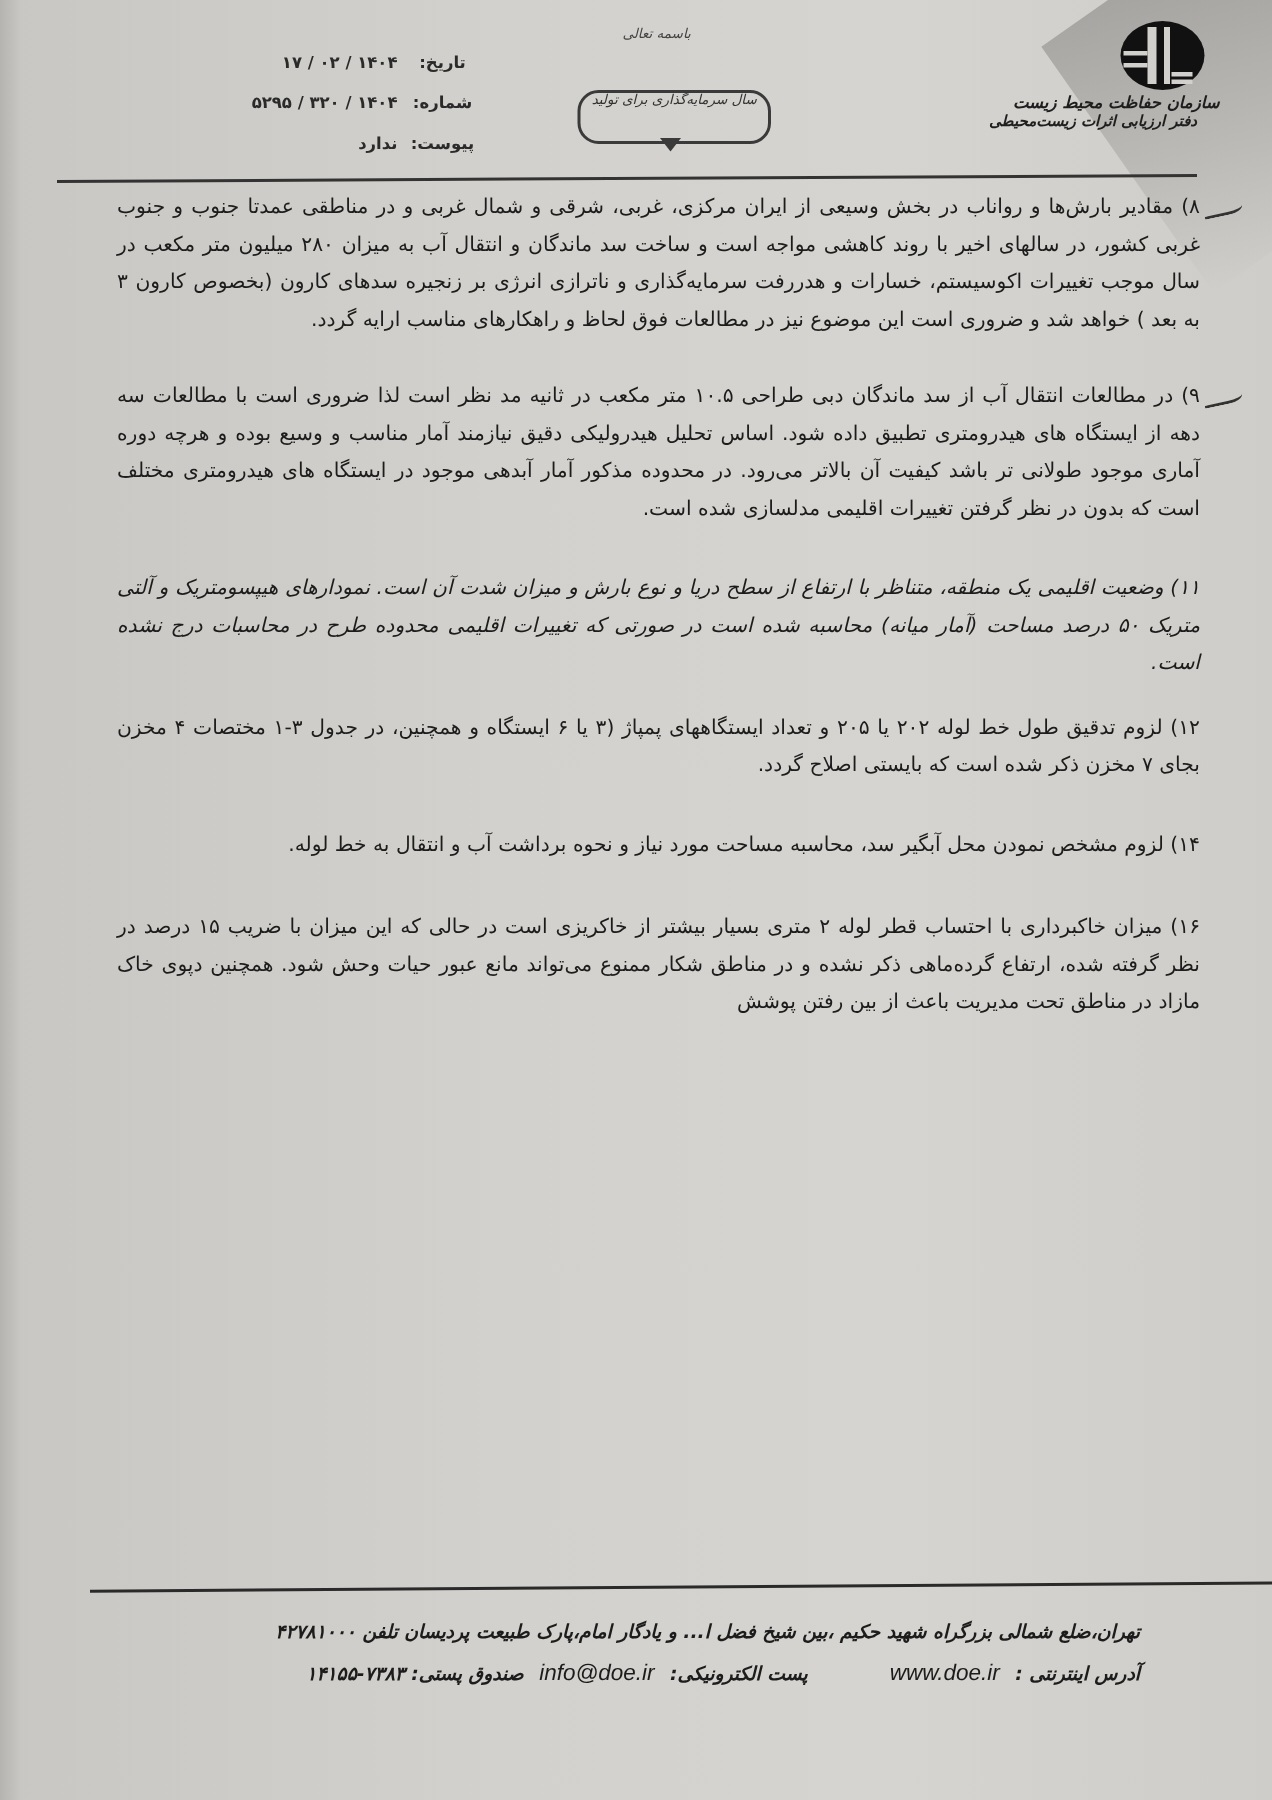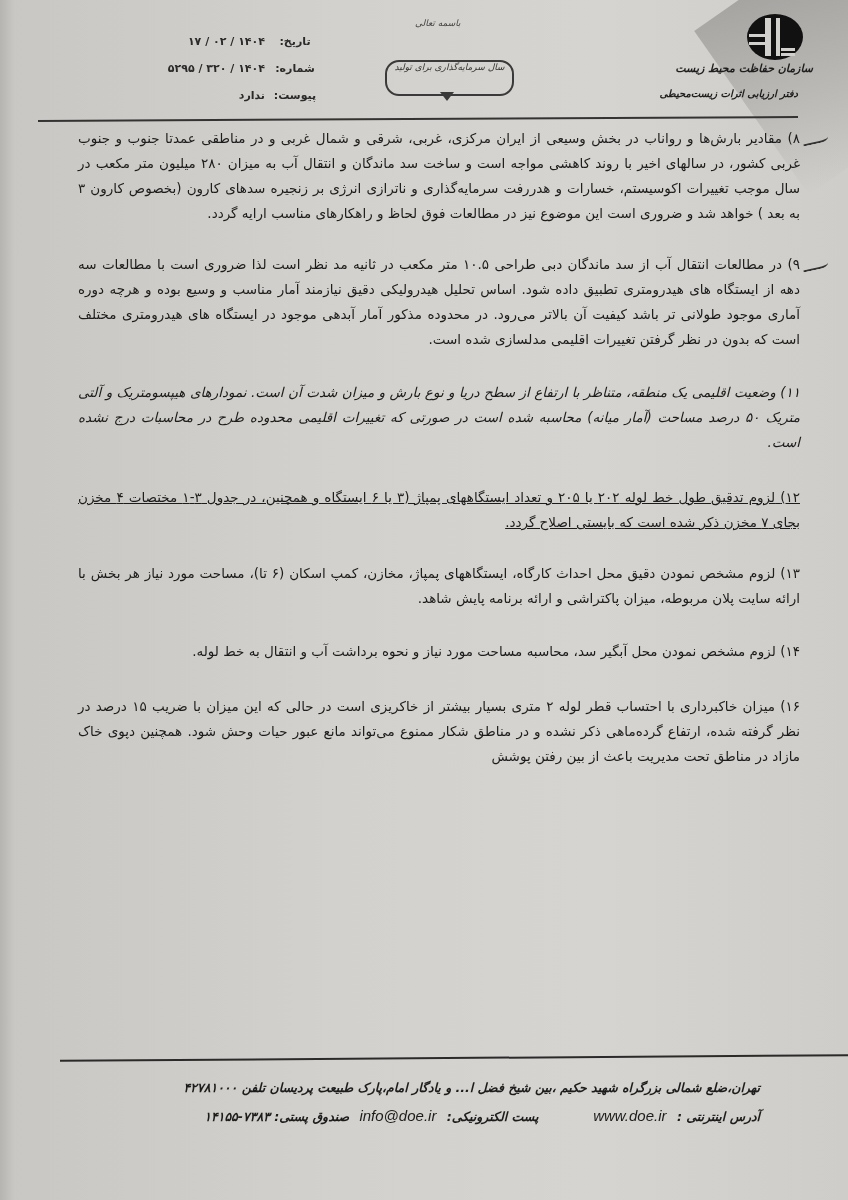--- a/index.html
+++ b/index.html
@@ -34,41 +34,41 @@
       border: 2px solid #3a3a3a; border-radius: 14px;
       display: flex; align-items: flex-start; justify-content: center;
       font-size: 9px; font-style: italic; color: #333; direction: rtl;
     }
     .cartouche-tip {
       position: absolute; left: 440px; top: 92px; width: 0; height: 0;
       border-left: 7px solid transparent; border-right: 7px solid transparent; border-top: 9px solid #3a3a3a;
     }
     .logo { position: absolute; left: 745px; top: 12px; width: 60px; height: 50px; }
     .org1 { position: absolute; right: 35px; top: 62px; font-size: 11px; font-style: italic; font-weight: bold; color: #1e1e1e; direction: rtl; }
-    .org2 { position: absolute; right: 50px; top: 88px; font-size: 10px; font-style: italic; font-weight: bold; color: #1e1e1e; direction: rtl; }
+    .org2 { position: absolute; right: 50px; top: 76px; font-size: 10px; font-style: italic; font-weight: bold; color: #1e1e1e; direction: rtl; }
     .rule-top { position: absolute; left: 38px; top: 118px; width: 760px; height: 2px; background: #333; transform: rotate(-0.3deg); }
 
     
     .content {
       position: absolute; left: 60px; top: 120px; width: 760px;
       direction: rtl; text-align: justify; color: #1c1c1c;
       font-size: 13.5px; line-height: 25px;
     }
     .item { position: relative; margin: 0 20px 0 18px; }
     .item p { margin: 0; text-align: justify; }
     .item .num { font-weight: normal; }
     .check {
       position: absolute; right: -28px; top: 6px; width: 26px; height: 10px;
       border-bottom: 2px solid #333; border-radius: 0 0 40% 0; transform: rotate(-12deg);
     }
     #item-8 { margin-top: 6px; }
     #item-9 { margin-top: 26px; }
     #item-10 { margin-top: 22px; }
     #item-11 { margin-top: 28px; font-style: italic; }
-    #item-12 { margin-top: 30px; text-decoration: underline; }
+    #item-12 { margin-top: 18px; }
     #item-13 { margin-top: 26px; }
     #item-14 { margin-top: 28px; }
     #item-15 { margin-top: 24px; }
     #item-16 { margin-top: 30px; }
 
     
     .rule-bottom { position: absolute; left: 60px; top: 1057px; width: 790px; height: 2px; background: #2a2a2a; transform: rotate(-0.4deg); }
     .footer { position: absolute; left: 120px; top: 1070px; width: 640px; direction: rtl; color: #1c1c1c; font-size: 12.5px; font-weight: bold; }
     .footer-line { height: 28px; line-height: 36px; font-style: italic; }
     .footer-line span { display: inline-block; }
@@ -125,23 +125,20 @@
     <div class="item" id="item-9">
       <span class="check"></span>
       <p><span class="num">۹)</span> <span>در مطالعات انتقال آب از سد ماندگان دبی طراحی ۱۰.۵ متر مکعب در ثانیه مد نظر است لذا ضروری است با مطالعات سه دهه از ایستگاه های هیدرومتری تطبیق داده شود. اساس تحلیل هیدرولیکی دقیق نیازمند آمار مناسب و وسیع بوده و هرچه دوره آماری موجود طولانی تر باشد کیفیت آن بالاتر می‌رود. در محدوده مذکور آمار آبدهی موجود در ایستگاه های هیدرومتری مختلف است که بدون در نظر گرفتن تغییرات اقلیمی مدلسازی شده است.</span></p>
     </div>
     <div class="item" id="item-11">
       <p><span class="num">۱۱)</span> <span>وضعیت اقلیمی یک منطقه، متناظر با ارتفاع از سطح دریا و نوع بارش و میزان شدت آن است. نمودارهای هیپسومتریک و آلتی متریک ۵۰ درصد مساحت (آمار میانه) محاسبه شده است در صورتی که تغییرات اقلیمی محدوده طرح در محاسبات درج نشده است.</span></p>
     </div>
     <div class="item" id="item-12">
       <p><span class="num">۱۲)</span> <span>لزوم تدقیق طول خط لوله ۲۰۲ یا ۲۰۵ و تعداد ایستگاههای پمپاژ (۳ یا ۶ ایستگاه و همچنین، در جدول ۳-۱ مختصات ۴ مخزن بجای ۷ مخزن ذکر شده است که بایستی اصلاح گردد.</span></p>
     </div>
-    <div class="item" id="item-13">
-      <p><span class="num">۱۳)</span> <span>لزوم مشخص نمودن دقیق محل احداث کارگاه، ایستگاههای پمپاژ، مخازن، کمپ اسکان (۶ تا)، مساحت مورد نیاز هر بخش با ارائه سایت پلان مربوطه، میزان پاکتراشی و ارائه برنامه پایش شاهد.</span></p>
-    </div>
     <div class="item" id="item-14">
       <p><span class="num">۱۴)</span> <span>لزوم مشخص نمودن محل آبگیر سد، محاسبه مساحت مورد نیاز و نحوه برداشت آب و انتقال به خط لوله.</span></p>
     </div>
     <div class="item" id="item-16">
       <p><span class="num">۱۶)</span> <span>میزان خاکبرداری با احتساب قطر لوله ۲ متری بسیار بیشتر از خاکریزی است در حالی که این میزان با ضریب ۱۵ درصد در نظر گرفته شده، ارتفاع گرده‌ماهی ذکر نشده و در مناطق شکار ممنوع می‌تواند مانع عبور حیات وحش شود. همچنین دپوی خاک مازاد در مناطق تحت مدیریت باعث از بین رفتن پوشش</span></p>
     </div>
   </div>
 
   <div class="rule-bottom"></div>
   <div class="footer">

